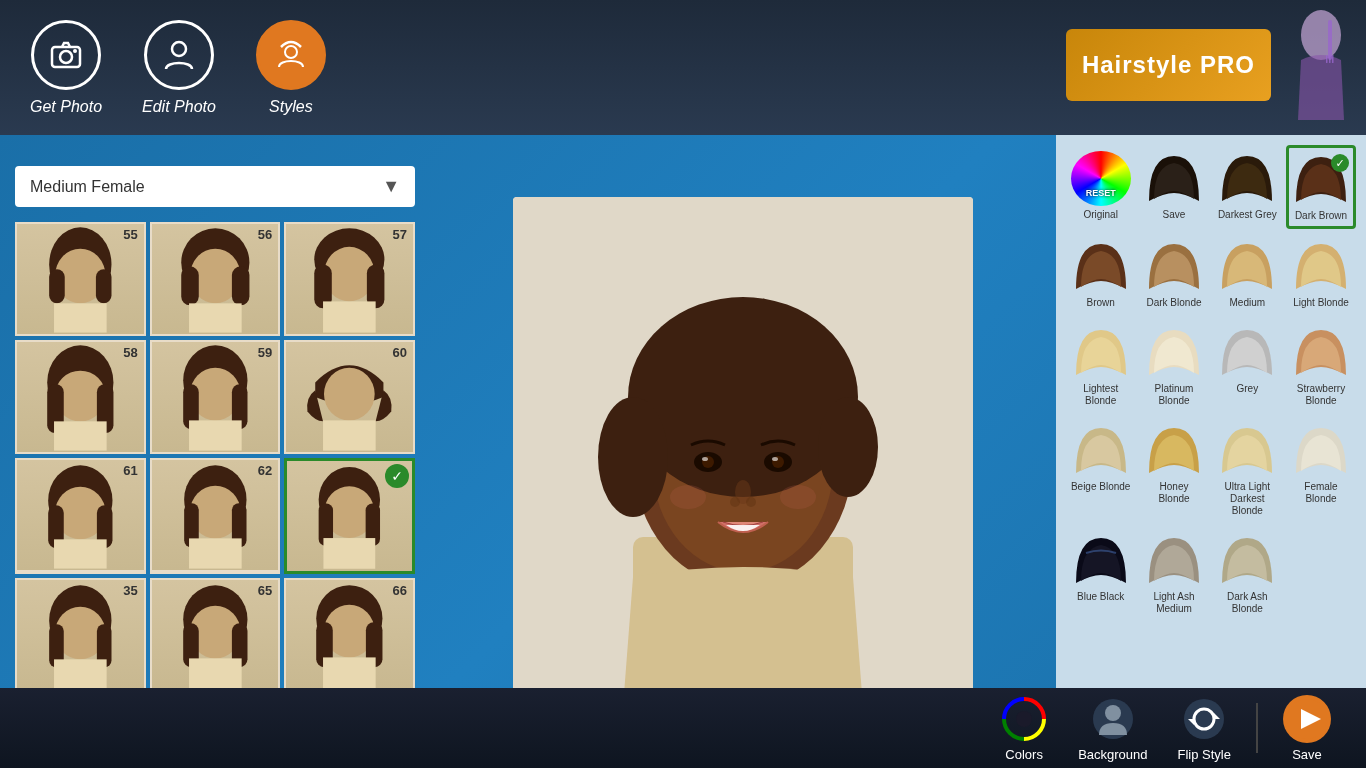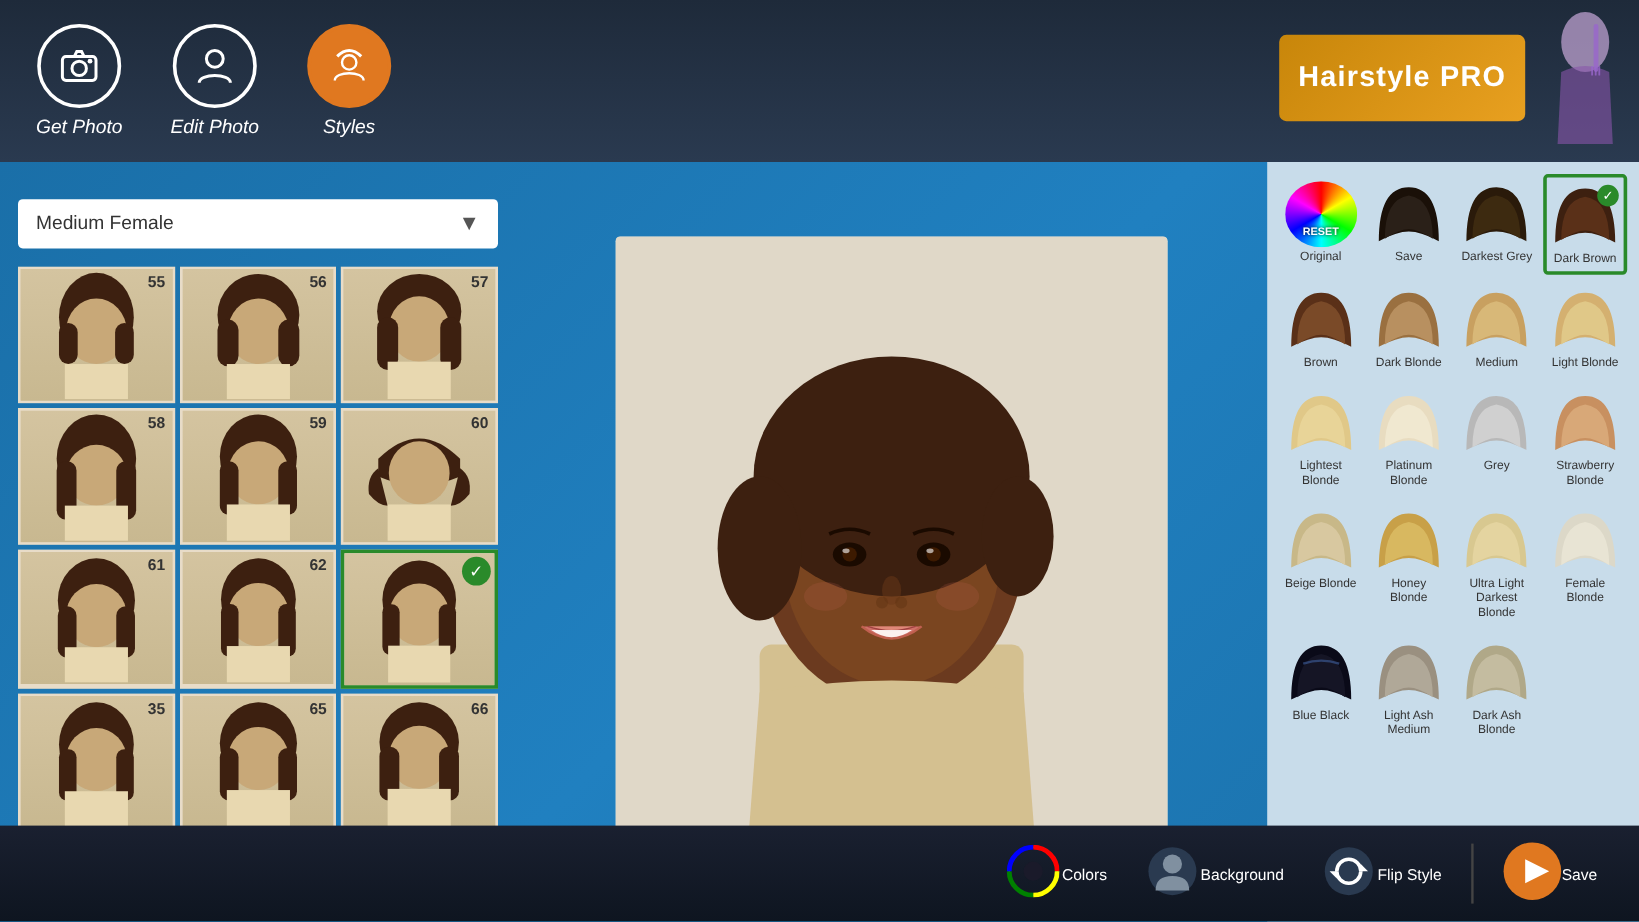--- a/index.html
+++ b/index.html
@@ -235,21 +235,21 @@
       padding: 0 20px;
     }
     .bottom-divider {
       width: 2px;
       height: 50px;
       background: #444;
       margin: 0 10px;
     }
     .bottom-btn {
       display: flex;
-      flex-direction: row;
+      flex-direction: column;
       align-items: center;
       margin: 0 15px;
       cursor: pointer;
       color: white;
       justify-content: flex-end;
     }
     .bottom-btn-icon {
       width: 48px;
       height: 48px;
       border-radius: 50%;

